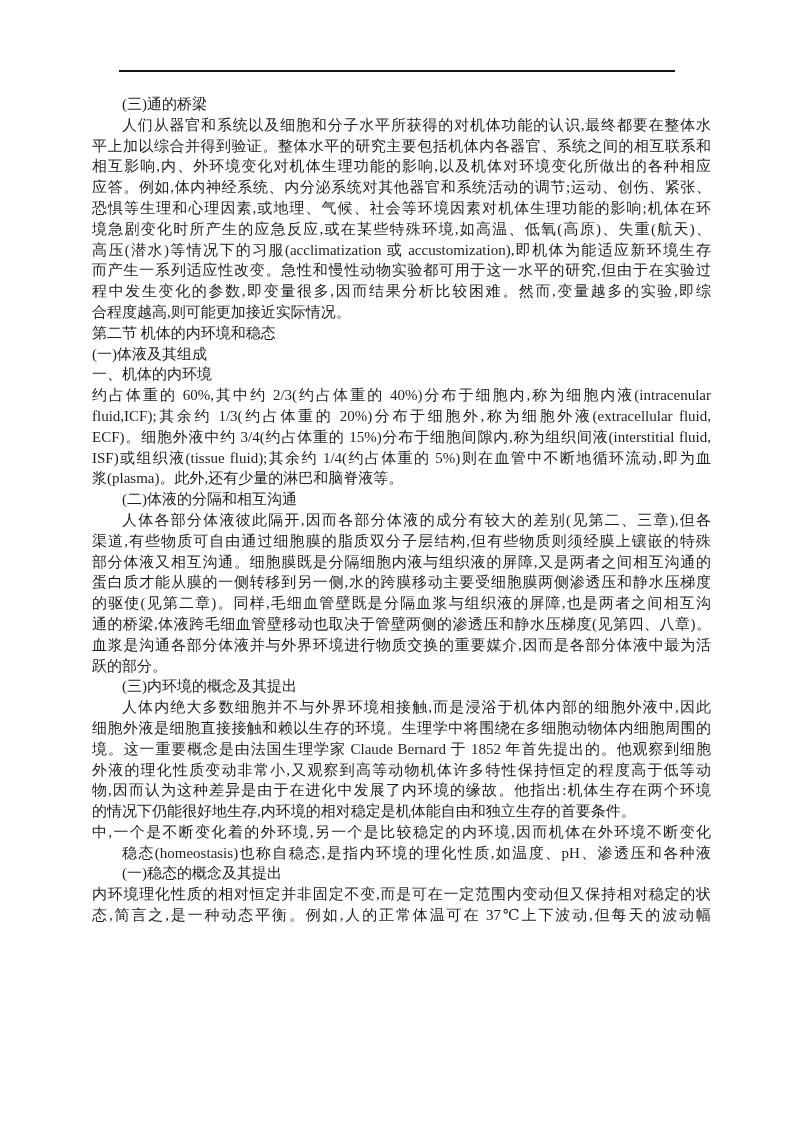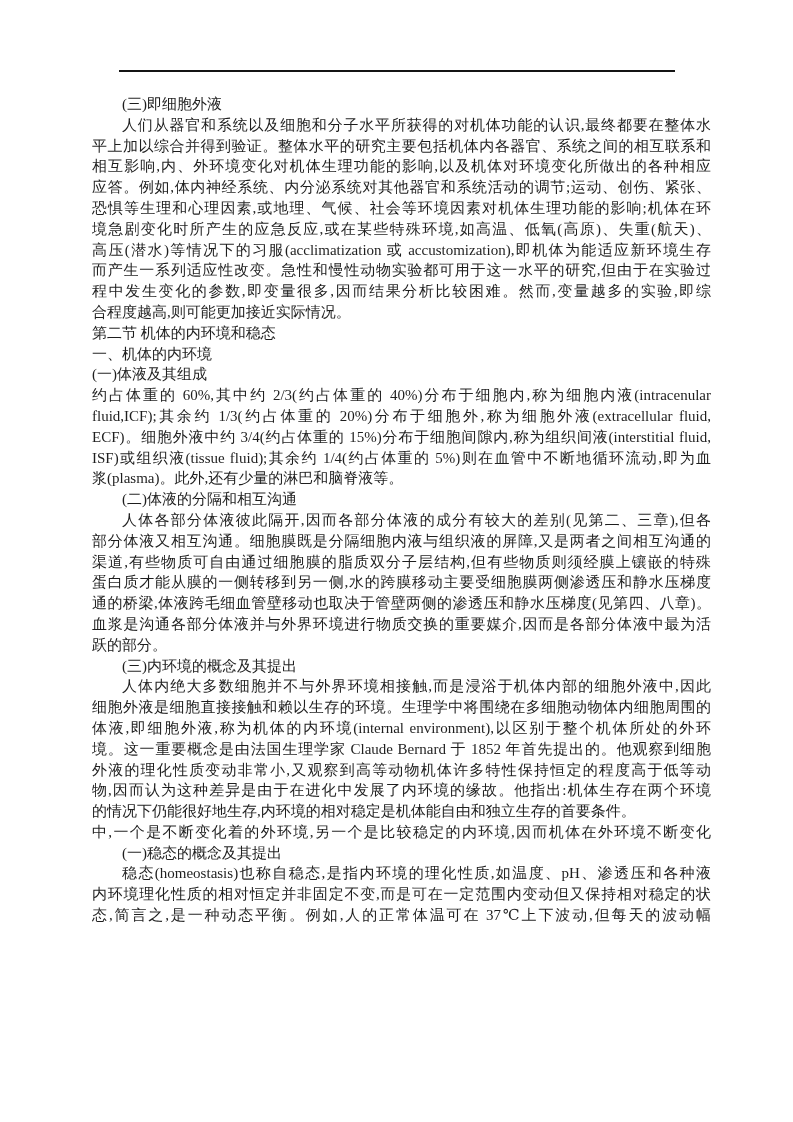--- a/index.html
+++ b/index.html
@@ -47,54 +47,54 @@
   .line.ind {
     text-indent: 2em;
   }
 </style>
 </head>
 <body>
 
 <div class="page">
   <div class="header-rule"></div>
   <div class="content">
-      <div class="line ind noj">(三)即细胞外液</div>
+      <div class="line ind noj">(三)通的桥梁</div>
       <div class="line ind">人们从器官和系统以及细胞和分子水平所获得的对机体功能的认识,最终都要在整体水</div>
       <div class="line">平上加以综合并得到验证。整体水平的研究主要包括机体内各器官、系统之间的相互联系和</div>
       <div class="line">相互影响,内、外环境变化对机体生理功能的影响,以及机体对环境变化所做出的各种相应</div>
       <div class="line">应答。例如,体内神经系统、内分泌系统对其他器官和系统活动的调节;运动、创伤、紧张、</div>
       <div class="line">恐惧等生理和心理因素,或地理、气候、社会等环境因素对机体生理功能的影响;机体在环</div>
       <div class="line">境急剧变化时所产生的应急反应,或在某些特殊环境,如高温、低氧(高原)、失重(航天)、</div>
       <div class="line">高压(潜水)等情况下的习服(acclimatization 或 accustomization),即机体为能适应新环境生存</div>
       <div class="line">而产生一系列适应性改变。急性和慢性动物实验都可用于这一水平的研究,但由于在实验过</div>
       <div class="line">程中发生变化的参数,即变量很多,因而结果分析比较困难。然而,变量越多的实验,即综</div>
       <div class="line noj">合程度越高,则可能更加接近实际情况。</div>
       <div class="line noj">第二节 机体的内环境和稳态</div>
+      <div class="line noj">(一)体液及其组成</div>
       <div class="line noj">一、机体的内环境</div>
-      <div class="line noj">(一)体液及其组成</div>
       <div class="line">约占体重的 60%,其中约 2/3(约占体重的 40%)分布于细胞内,称为细胞内液(intracenular</div>
       <div class="line">fluid,ICF);其余约 1/3(约占体重的 20%)分布于细胞外,称为细胞外液(extracellular fluid,</div>
       <div class="line">ECF)。细胞外液中约 3/4(约占体重的 15%)分布于细胞间隙内,称为组织间液(interstitial fluid,</div>
       <div class="line">ISF)或组织液(tissue fluid);其余约 1/4(约占体重的 5%)则在血管中不断地循环流动,即为血</div>
       <div class="line noj">浆(plasma)。此外,还有少量的淋巴和脑脊液等。</div>
       <div class="line ind noj">(二)体液的分隔和相互沟通</div>
       <div class="line ind">人体各部分体液彼此隔开,因而各部分体液的成分有较大的差别(见第二、三章),但各</div>
+      <div class="line">渠道,有些物质可自由通过细胞膜的脂质双分子层结构,但有些物质则须经膜上镶嵌的特殊</div>
       <div class="line">部分体液又相互沟通。细胞膜既是分隔细胞内液与组织液的屏障,又是两者之间相互沟通的</div>
-      <div class="line">渠道,有些物质可自由通过细胞膜的脂质双分子层结构,但有些物质则须经膜上镶嵌的特殊</div>
       <div class="line">蛋白质才能从膜的一侧转移到另一侧,水的跨膜移动主要受细胞膜两侧渗透压和静水压梯度</div>
+      <div class="line">的驱使(见第二章)。同样,毛细血管壁既是分隔血浆与组织液的屏障,也是两者之间相互沟</div>
       <div class="line">通的桥梁,体液跨毛细血管壁移动也取决于管壁两侧的渗透压和静水压梯度(见第四、八章)。</div>
       <div class="line">血浆是沟通各部分体液并与外界环境进行物质交换的重要媒介,因而是各部分体液中最为活</div>
       <div class="line noj">跃的部分。</div>
       <div class="line ind noj">(三)内环境的概念及其提出</div>
       <div class="line ind">人体内绝大多数细胞并不与外界环境相接触,而是浸浴于机体内部的细胞外液中,因此</div>
       <div class="line">细胞外液是细胞直接接触和赖以生存的环境。生理学中将围绕在多细胞动物体内细胞周围的</div>
-      <div class="line">体液,即细胞外液,称为机体的内环境(internal environment),以区别于整个机体所处的外环</div>
       <div class="line">境。这一重要概念是由法国生理学家 Claude Bernard 于 1852 年首先提出的。他观察到细胞</div>
       <div class="line">外液的理化性质变动非常小,又观察到高等动物机体许多特性保持恒定的程度高于低等动</div>
       <div class="line">物,因而认为这种差异是由于在进化中发展了内环境的缘故。他指出:机体生存在两个环境</div>
       <div class="line noj">的情况下仍能很好地生存,内环境的相对稳定是机体能自由和独立生存的首要条件。</div>
       <div class="line">中,一个是不断变化着的外环境,另一个是比较稳定的内环境,因而机体在外环境不断变化</div>
+      <div class="line ind">稳态(homeostasis)也称自稳态,是指内环境的理化性质,如温度、pH、渗透压和各种液</div>
       <div class="line ind noj">(一)稳态的概念及其提出</div>
-      <div class="line ind">稳态(homeostasis)也称自稳态,是指内环境的理化性质,如温度、pH、渗透压和各种液</div>
       <div class="line">内环境理化性质的相对恒定并非固定不变,而是可在一定范围内变动但又保持相对稳定的状</div>
       <div class="line">态,简言之,是一种动态平衡。例如,人的正常体温可在 37℃上下波动,但每天的波动幅</div>
     </div>
 </div>
 
 </body></html>

